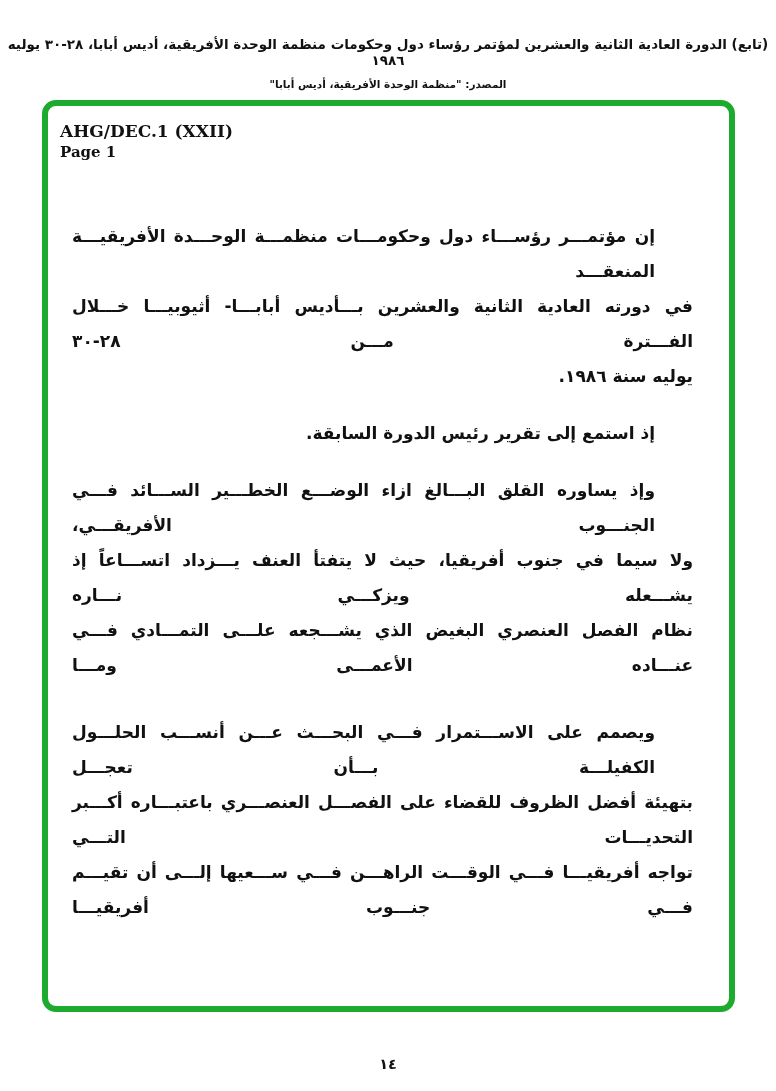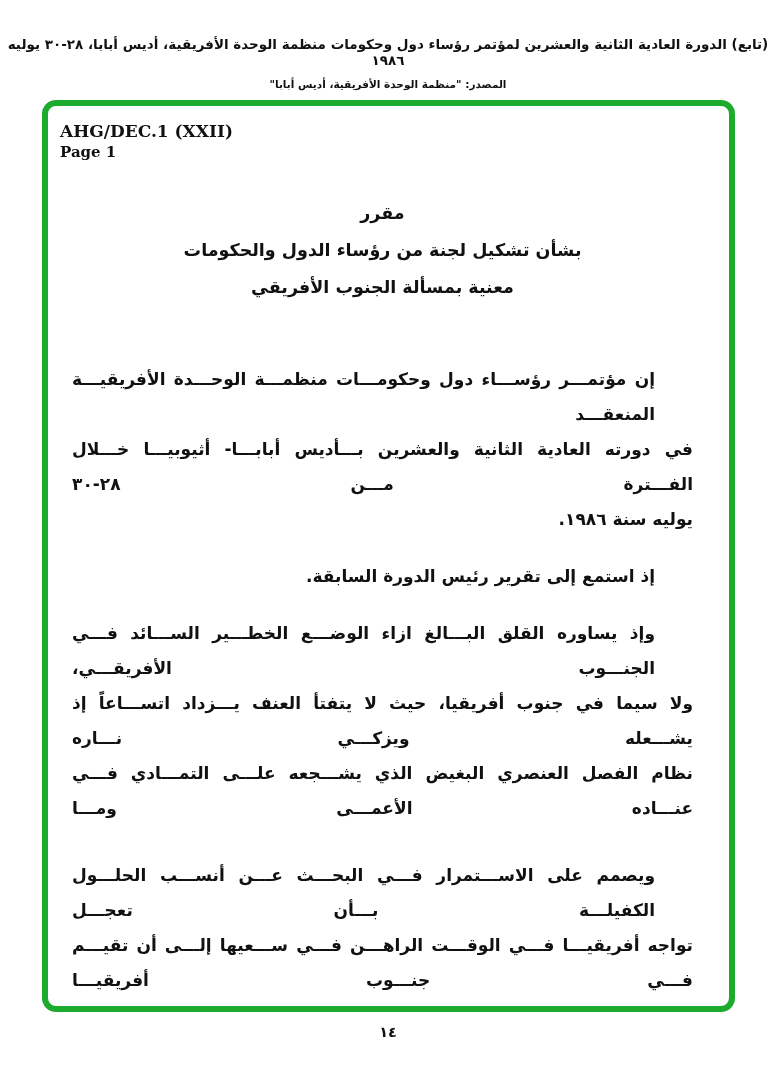--- a/index.html
+++ b/index.html
@@ -56,60 +56,56 @@
   .m-first { margin-top:56px; }
   .m-std   { margin-top:22px; }
   .m-big   { margin-top:32px; }
 
   .line { display:block; }
   .j { text-align:justify; text-align-last:justify; }
   .r { text-align:right; }
   .ind  { padding-right:38px; }  
 
   .footer-num {
-    position:absolute; top:1024px; left:0; width:776px;
+    position:absolute; top:1056px; left:0; width:776px;
     text-align:center; font-weight:bold; font-size:14.5px;
     direction:rtl;
   }
 </style>
 </head>
 <body style="color: rgb(17, 17, 17);">
 
 <div class="top-header">
   <div class="l1">(تابع)  الدورة العادية الثانية والعشرين لمؤتمر رؤساء دول وحكومات منظمة الوحدة الأفريقية، أديس أبابا، ٢٨-٣٠ يوليه ١٩٨٦</div>
   <div class="l2">المصدر:  "منظمة الوحدة الأفريقية، أديس أبابا"</div>
 </div>
 
 <div class="doc-frame">
   <div class="doc-ref">AHG/DEC.1 (XXII)</div>
   <div class="doc-page-label">Page 1</div>
 
-  <div class="title-block">
-    <span class="line">مقرر</span>
-    <span class="line">بشأن تشكيل لجنة من رؤساء الدول والحكومات</span>
-    <span class="line">معنية بمسألة الجنوب الأفريقي</span>
-  </div>
 
   <p class="para m-first">
     <span class="line j ind">إن مؤتمـــر رؤســـاء دول وحكومـــات منظمـــة الوحـــدة الأفريقيـــة المنعقـــد</span>
     <span class="line j">في دورته العادية الثانية والعشرين بـــأديس أبابـــا- أثيوبيـــا خـــلال الفـــترة مـــن ٢٨-٣٠</span>
     <span class="line r">يوليه سنة ١٩٨٦.</span>
   </p>
 
   <p class="para m-std">
     <span class="line r ind">إذ استمع إلى تقرير رئيس الدورة السابقة.</span>
   </p>
 
   <p class="para m-std">
     <span class="line j ind">وإذ يساوره القلق البـــالغ ازاء الوضـــع الخطـــير الســـائد فـــي الجنـــوب الأفريقـــي،</span>
     <span class="line j">ولا سيما في جنوب أفريقيا، حيث لا يتفتأ العنف يـــزداد اتســـاعاً إذ يشـــعله ويزكـــي نـــاره</span>
     <span class="line j">نظام الفصل العنصري البغيض الذي يشـــجعه علـــى التمـــادي فـــي عنـــاده الأعمـــى ومـــا</span>
   </p>
 
   <p class="para m-big">
     <span class="line j ind">ويصمم على الاســـتمرار فـــي البحـــث عـــن أنســـب الحلـــول الكفيلـــة بـــأن تعجـــل</span>
+    <span class="line j">بتهيئة أفضل الظروف للقضاء على الفصـــل العنصـــري باعتبـــاره أكـــبر التحديـــات التـــي</span>
     <span class="line j">تواجه أفريقيـــا فـــي الوقـــت الراهـــن فـــي ســـعيها إلـــى أن تقيـــم فـــي جنـــوب أفريقيـــا</span>
 
   </p>
 
 </div>
 
 <div class="footer-num">١٤</div>
 
 </body></html>

